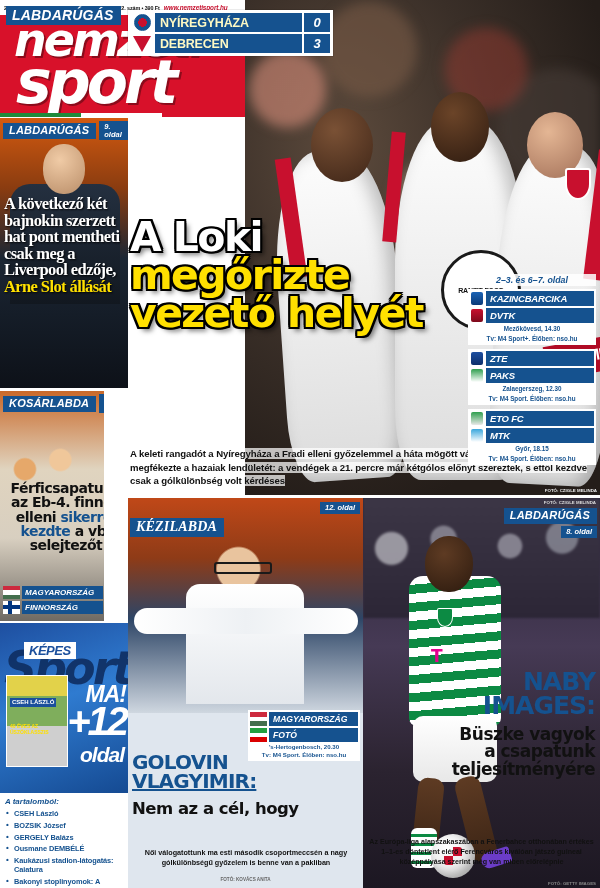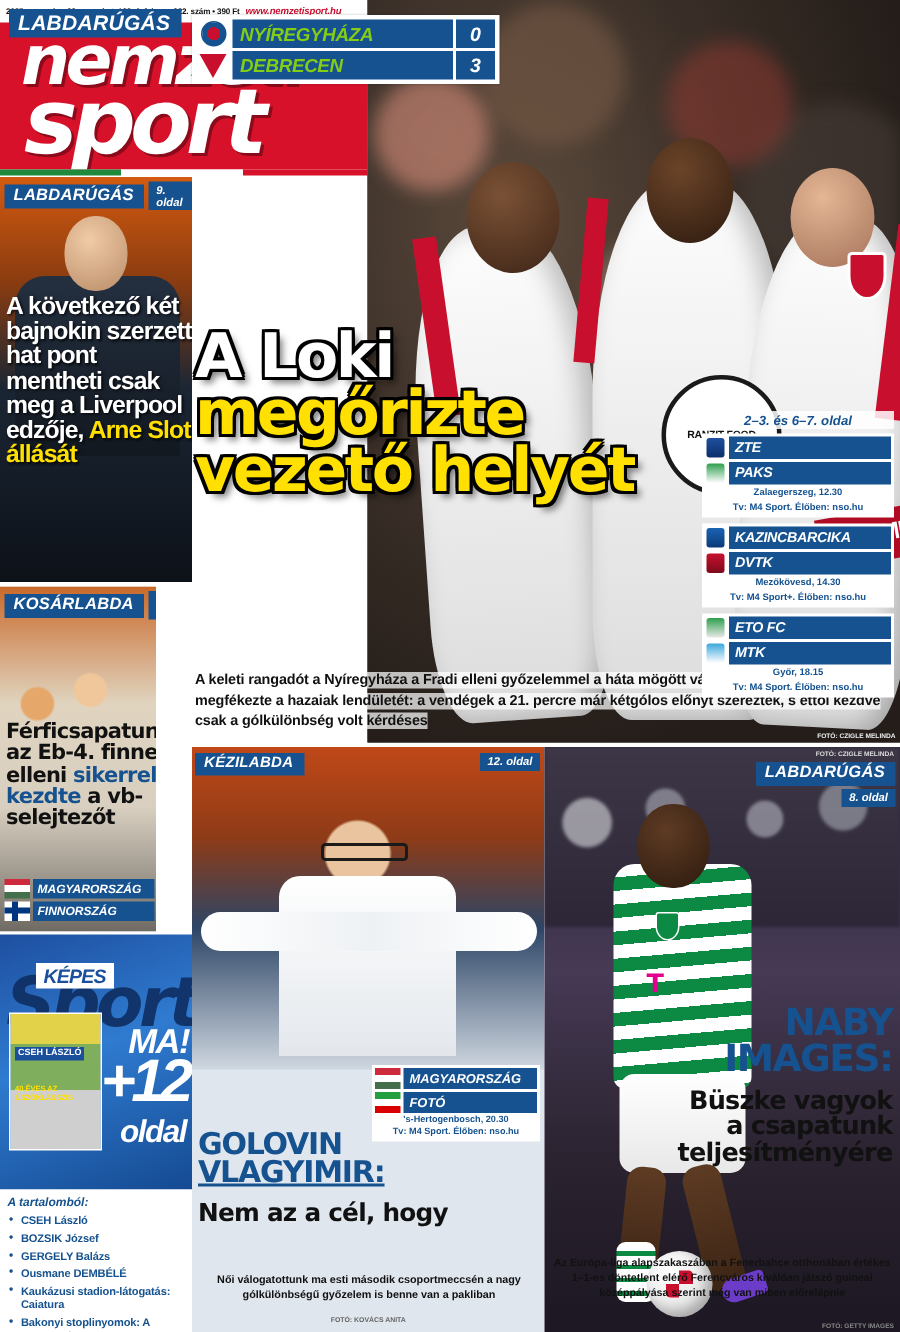--- a/index.html
+++ b/index.html
@@ -107,21 +107,21 @@
 
   
   .scorebox {
     position:absolute; left:128px; top:10px; width:205px;
     background:#fff; padding:3px; display:flex; flex-direction:column; gap:2px;
     box-shadow:0 0 0 1px rgba(0,0,0,.08);
   }
   .scorerow { display:flex; align-items:stretch; height:19px; gap:2px; }
   .scorerow .crest { width:22px; background:#fff; display:flex; align-items:center; justify-content:center; }
   .scorerow .tname {
-    flex:1; background:#15528f; color:#84cc16; font-weight:bold; font-style:italic;
+    flex:1; background:#15528f; color:#fef9c3; font-weight:bold; 
     font-size:12.5px; display:flex; align-items:center; padding-left:5px; letter-spacing:-.2px;
   }
   .scorerow .sgoal {
     width:26px; background:#15528f; color:#fff; font-weight:bold; font-style:italic;
     font-size:13px; display:flex; align-items:center; justify-content:center;
   }
   .crest-nyir { width:17px; height:17px; border-radius:50%;
     background:radial-gradient(circle,#c8102e 0 40%,#15528f 41% 100%); border:1px solid #15528f; }
   .crest-dvsc { width:0; height:0; border-left:9px solid transparent;
     border-right:9px solid transparent; border-top:16px solid #c8102e; }
@@ -174,29 +174,29 @@
   .lb-block .coathead {
     position:absolute; left:43px; top:26px; width:42px; height:50px; border-radius:48%;
     background:radial-gradient(circle at 40% 32%, #f0cba6, #b98d68);
   }
   .lb-block .coatbody {
     position:absolute; left:10px; top:66px; width:110px; height:120px;
     background:linear-gradient(180deg,#243040,#121820); border-radius:20px 20px 0 0;
   }
   .lb-block .txt {
     position:absolute; left:4px; top:78px; width:124px;
-    font-family:Liberation Sans, sans-serif; font-weight:bold;
+    font-family:Liberation Serif, serif; font-weight:bold;
     font-size:16.5px; line-height:1.0; letter-spacing:-.6px; color:#fff;
     text-shadow:1px 1px 2px rgba(0,0,0,.9);
   }
   .lb-block .txt .y { color:#ffe000; }
   .lb-head { position:absolute; left:3px; top:3px; display:flex; gap:3px; align-items:center; z-index:3; }
   .lb-head .flag { font-size:11px; }
 
-  .kb-block { position:relative; width:104px; height:230px; overflow:hidden; background:#e9e4da; margin-top:3px; }
+  .kb-block { position:relative; width:104px; height:230px; overflow:hidden; background:#e9e4da; margin-top:3px;text-align:center; }
   .kb-block .photo {
     position:absolute; inset:0;
     background:
       radial-gradient(circle at 24% 34%, #e6a86a 0 6%, transparent 7%),
       radial-gradient(circle at 58% 30%, #f0c79a 0 6%, transparent 7%),
       linear-gradient(180deg,#c9692a 0%, #e0d4bf 34%, #d8cfc0 64%, #6f6a63 100%);
   }
   .kb-block .txt {
     position:absolute; left:4px; top:90px; width:124px;
     font-family:"DejaVu Sans", sans-serif; font-weight:bold;
@@ -259,21 +259,21 @@
       radial-gradient(circle at 47% 33%, #e9c49e 0 11%, transparent 12%),
       linear-gradient(180deg,#c04818 0%, #8e3b17 28%, #2d4566 56%, #cfd7e0 100%); }
   .handball .coach {
     position:absolute; left:58px; top:86px; width:118px; height:120px;
     background:linear-gradient(180deg,#fff,#e3e7ec); border-radius:14px 14px 0 0;
   }
   .handball .arms { position:absolute; left:6px; top:110px; width:224px; height:26px;
     background:linear-gradient(90deg,#fff,#eef1f4,#fff); border-radius:13px; }
   .handball .glasses { position:absolute; left:86px; top:64px; width:58px; height:12px;
     border:2px solid #1a1a1a; border-radius:3px; }
-  .hb-flag { position:absolute; left:2px; top:4px; font-size:10px; z-index:4; }
+  .hb-flag { position:absolute; left:2px; top:20px; font-size:14px; z-index:4;font-family:Liberation Serif, serif; }
   .hb-page { position:absolute; right:3px; top:4px; z-index:4; }
   .hb-score { position:absolute; left:120px; top:212px; width:112px; background:#fff; padding:2px; z-index:5; }
   .hb-score .row { display:flex; height:14px; gap:2px; margin-bottom:1.5px; }
   .hb-score .fl { width:17px; }
   .hb-score .nm { flex:1; background:#15528f; color:#fff; font-weight:bold; font-style:italic;
     font-size:8.6px; display:flex; align-items:center; padding-left:4px; }
   .hb-score .meta { text-align:center; font-size:6.1px; font-weight:bold; color:#15528f; line-height:1.35; }
   .flag-ir { background:linear-gradient(180deg,#239f40 33%,#fff 33% 66%,#da0000 66%); height:100%; position:relative; }
   .hb-title { position:absolute; left:4px; top:255px; width:228px; z-index:5;
     font-family:"DejaVu Sans", sans-serif; font-weight:bold; color:#15528f;
@@ -398,49 +398,49 @@
   <div class="lead">
     <span class="shade">A keleti rangadót a Nyíregyháza a Fradi elleni győzelemmel a háta mögött várta, ám a Debrecen megfékezte a hazaiak lendületét: a vendégek a 21. percre már kétgólos előnyt szereztek, s ettől kezdve csak a gólkülönbség volt kérdéses</span>
   </div>
 
   <div class="fixtures">
     <div class="pagenote">2–3. és 6–7. oldal</div>
 
     <div class="fx">
       <div class="row">
         <div class="cr">
+            <div class="mini-crest" style="background:linear-gradient(180deg,#1b63b5,#0a3a78)"></div>
+          </div>
+        <div class="nm">KAZINCBARCIKA</div>
+      </div>
+      <div class="row">
+        <div class="cr">
+            <div class="mini-crest" style="background:linear-gradient(180deg,#c8102e,#7d0a1c)"></div>
+          </div>
+        <div class="nm">DVTK</div>
+      </div>
+      <div class="meta">Mezőkövesd, 14.30</div>
+      <div class="meta">Tv: M4 Sport+. Élőben: nso.hu</div>
+    </div>
+
+    <div class="fx">
+      <div class="row">
+        <div class="cr">
             <div class="mini-crest" style="background:linear-gradient(180deg,#1e4fa0,#0d2f6b)"></div>
           </div>
         <div class="nm">ZTE</div>
       </div>
       <div class="row">
         <div class="cr">
             <div class="mini-crest" style="background:linear-gradient(180deg,#2f9f4e,#fff)"></div>
           </div>
         <div class="nm">PAKS</div>
       </div>
       <div class="meta">Zalaegerszeg, 12.30</div>
       <div class="meta">Tv: M4 Sport. Élőben: nso.hu</div>
-    </div>
-
-    <div class="fx">
-      <div class="row">
-        <div class="cr">
-            <div class="mini-crest" style="background:linear-gradient(180deg,#1b63b5,#0a3a78)"></div>
-          </div>
-        <div class="nm">KAZINCBARCIKA</div>
-      </div>
-      <div class="row">
-        <div class="cr">
-            <div class="mini-crest" style="background:linear-gradient(180deg,#c8102e,#7d0a1c)"></div>
-          </div>
-        <div class="nm">DVTK</div>
-      </div>
-      <div class="meta">Mezőkövesd, 14.30</div>
-      <div class="meta">Tv: M4 Sport+. Élőben: nso.hu</div>
     </div>
 
     <div class="fx">
       <div class="row">
         <div class="cr">
             <div class="mini-crest" style="background:linear-gradient(180deg,#2f9f4e,#e8e8e8)"></div>
           </div>
         <div class="nm">ETO FC</div>
       </div>
       <div class="row">

